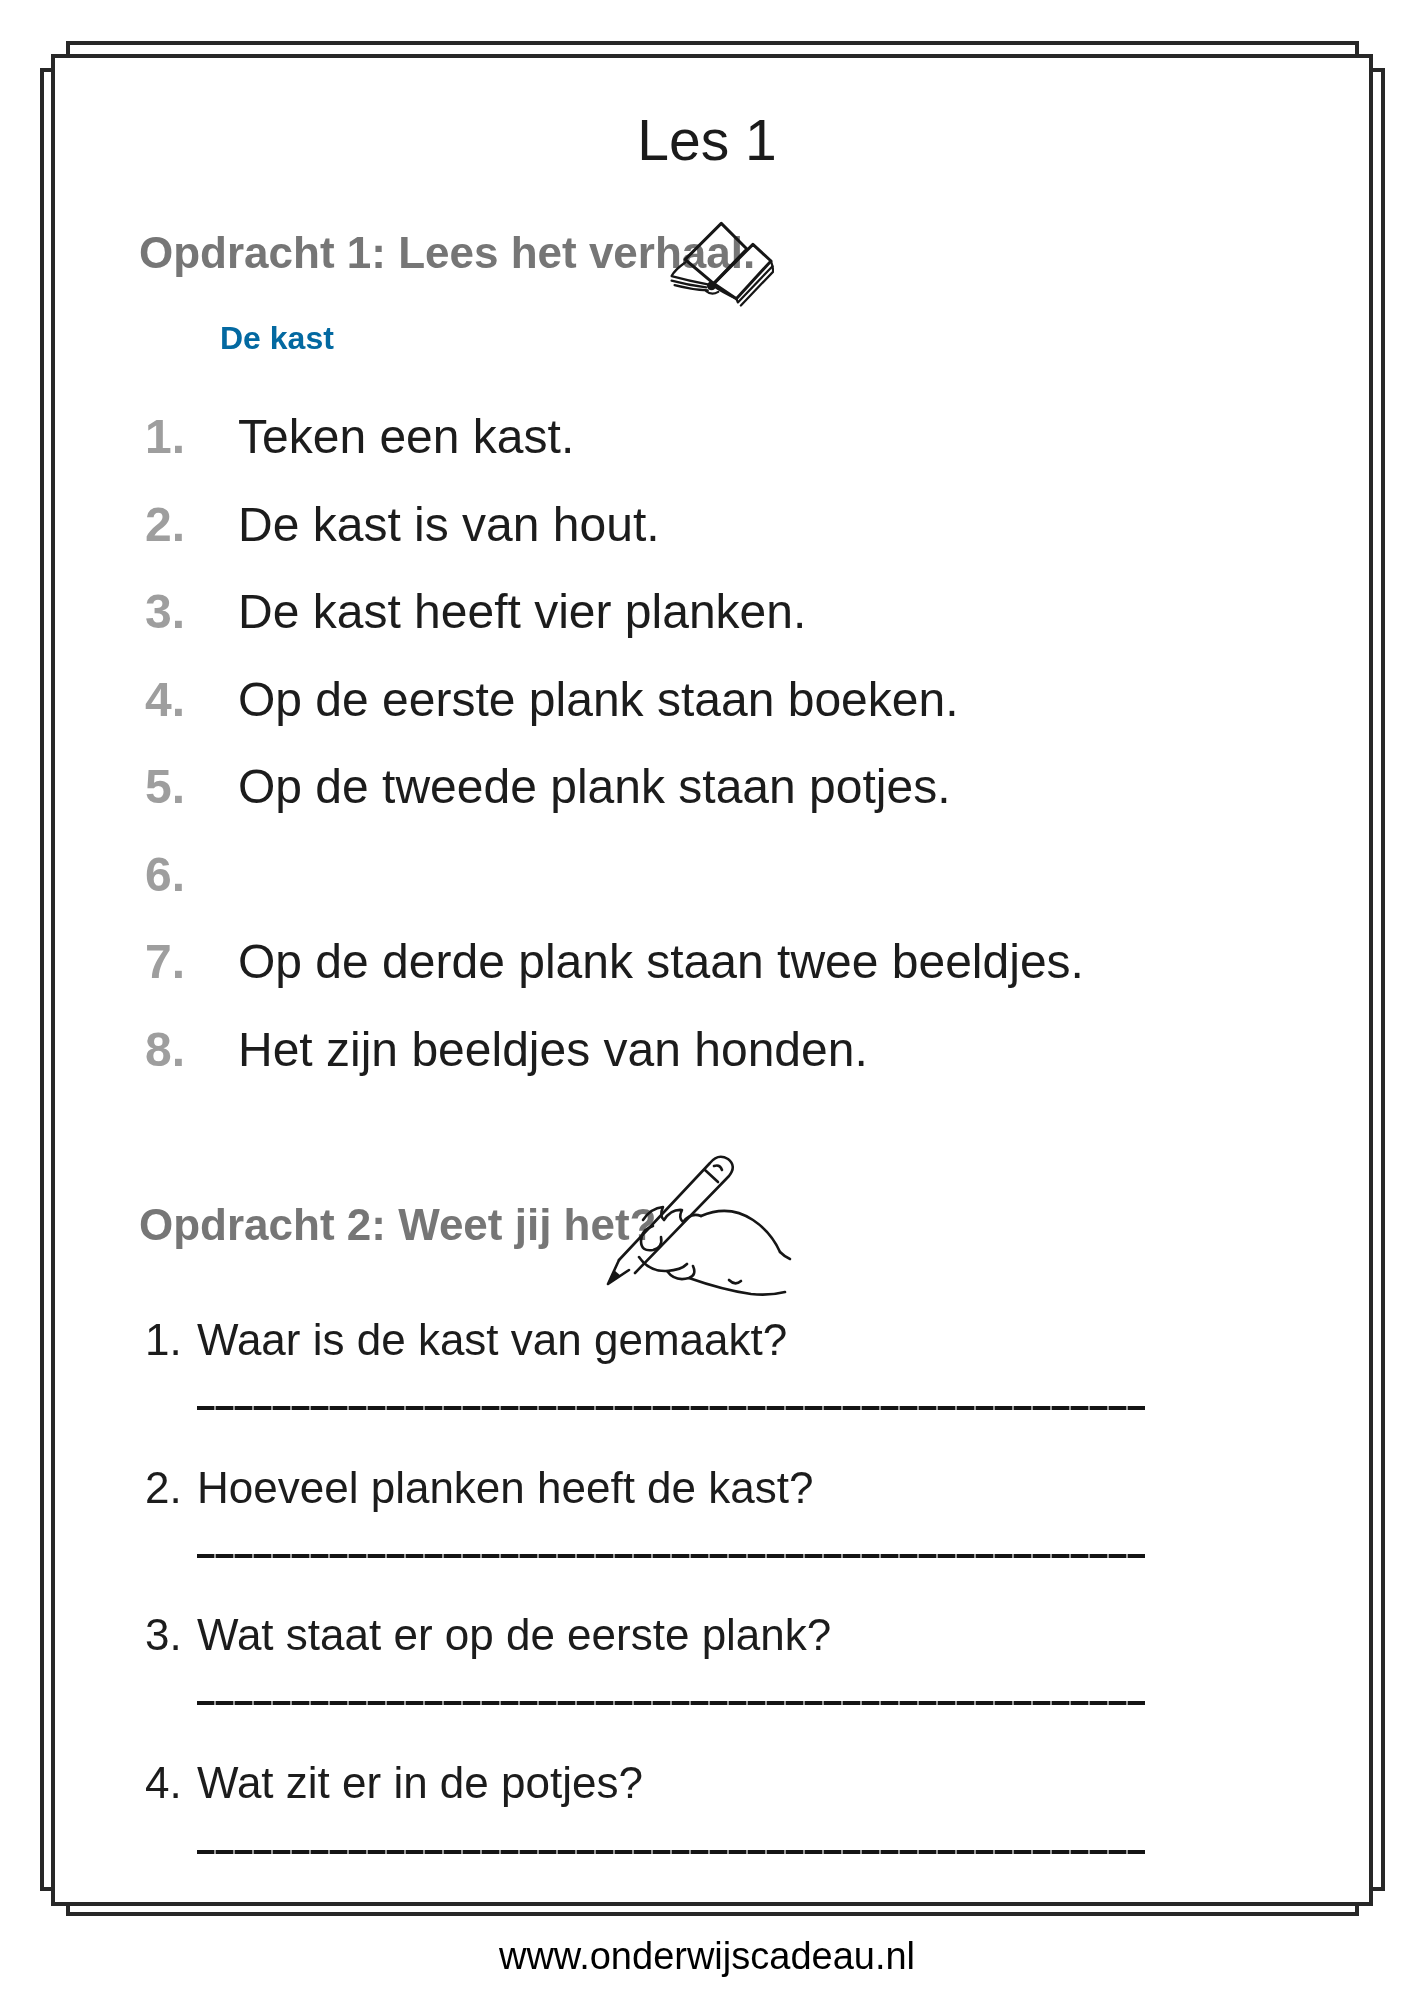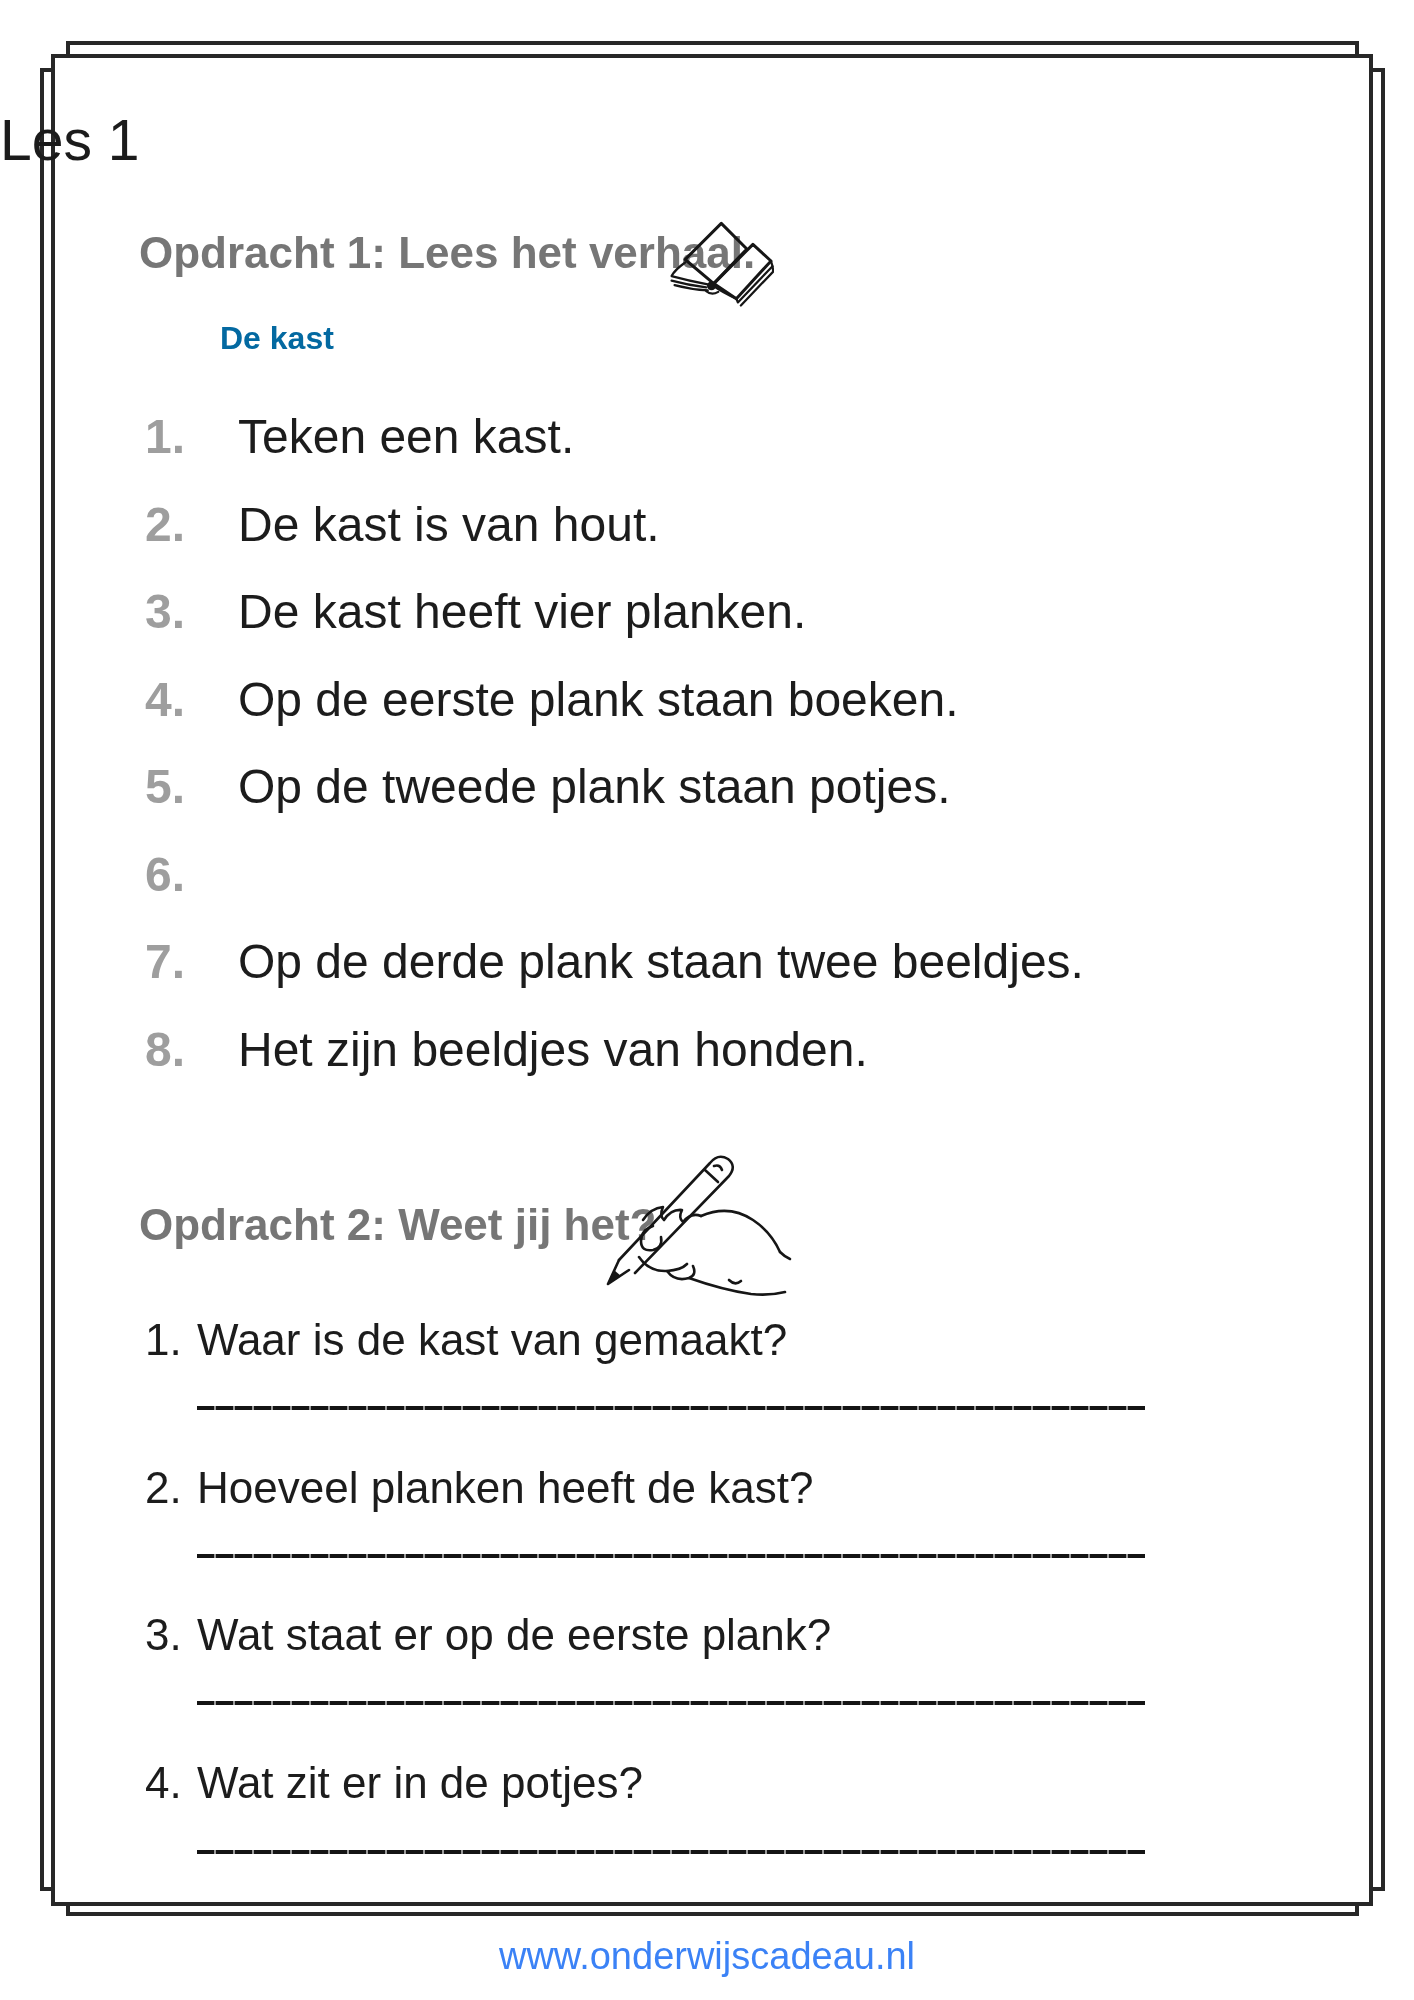--- a/index.html
+++ b/index.html
@@ -7,41 +7,41 @@
     position:relative;width:1414px;height:2000px;background:#ffffff;
     font-family:"Liberation Sans",sans-serif;color:#1c1c1c;overflow:hidden;
   }
   
   .frame{position:absolute;box-sizing:border-box;border:4px solid #272727;}
   .frame-a{left:66px;top:41px;width:1293px;height:1875px;background:transparent;}
   .frame-c{left:40px;top:68px;width:1345px;height:1823px;background:#ffffff;}
   .frame-b{left:51px;top:54px;width:1322px;height:1852px;background:#ffffff;}
 
   .abs{position:absolute;}
-  .page-title{left:0;top:112px;width:1414px;font-size:57px;line-height:57px;font-weight:400;color:#1b1b1b;}
+  .page-title{left:0;top:112px;width:1414px;text-align:center;font-size:57px;line-height:57px;font-weight:400;color:#1b1b1b;}
   .section-heading{font-size:44px;line-height:44px;font-weight:700;color:#767676;white-space:nowrap;}
   .heading-1{left:139px;top:231px;}
   .heading-2{left:139px;top:1203px;}
 
   .story-title{left:220px;top:314px;font-size:32px;line-height:48px;font-weight:700;color:#0369a1;}
 
   .story-list{left:145px;top:393px;width:1220px;}
   .story-row{display:flex;line-height:87.5px;font-size:48px;}
   .story-num{display:inline-block;width:83px;font-weight:700;color:#9e9e9e;flex:0 0 83px;}
   .story-text{color:#1c1c1c;white-space:nowrap;margin-left:10px;}
 
   .question-row{left:145px;font-size:44px;line-height:44px;color:#1c1c1c;white-space:nowrap;margin-top:10px;}
   .q-num{display:inline-block;width:52px;}
   .q1{top:1308px;} .q2{top:1456px;} .q3{top:1603px;} .q4{top:1751px;}
 
   .answer-line{left:197px;width:948px;height:4px;
     background:repeating-linear-gradient(to right,#141414 0 17px,#9a9a9a 17px 19px);}
   .a1{top:1406px;} .a2{top:1554px;} .a3{top:1701px;} .a4{top:1850px;}
 
-  .footer-url{left:0;top:1937px;width:1414px;text-align:center;font-size:38px;line-height:38px;color:#3b82f6;}
+  .footer-url{left:0;top:1937px;width:1414px;text-align:center;font-size:38px;line-height:38px;color:#000000;}
 
   .book-icon{left:652px;top:213px;width:122px;height:96px;}
   .hand-icon{left:583px;top:1110px;width:212px;height:200px;}
   .icon svg{width:100%;height:100%;display:block;}
 </style>
 </head>
 <body>
 
 <div class="page">
 

